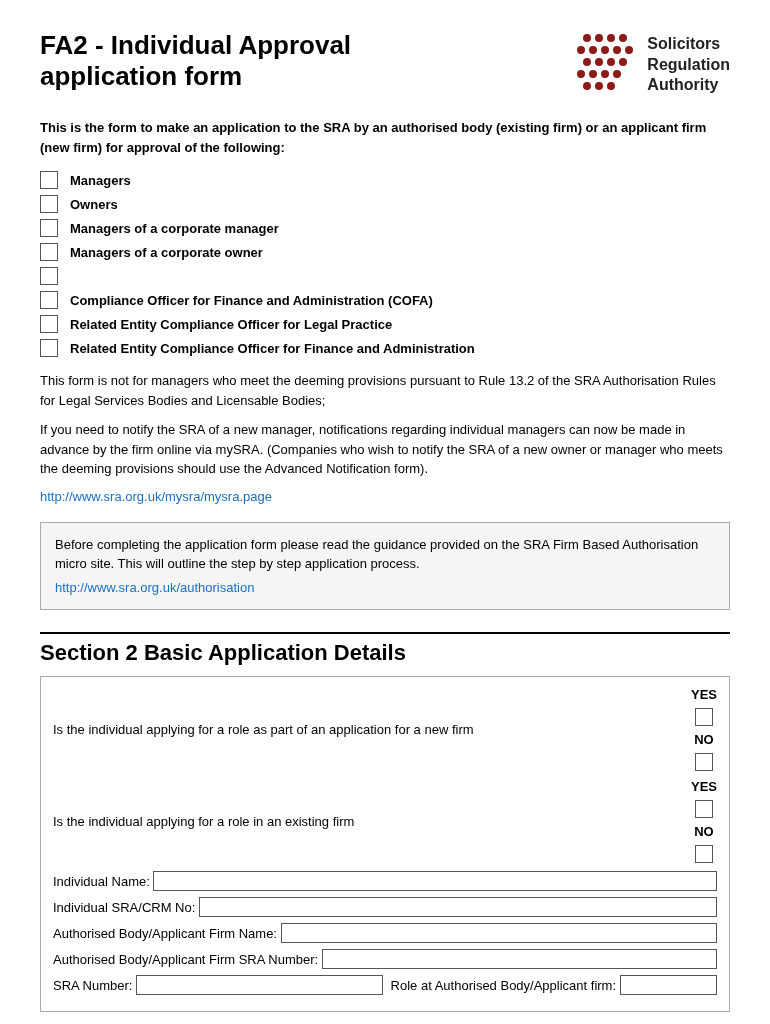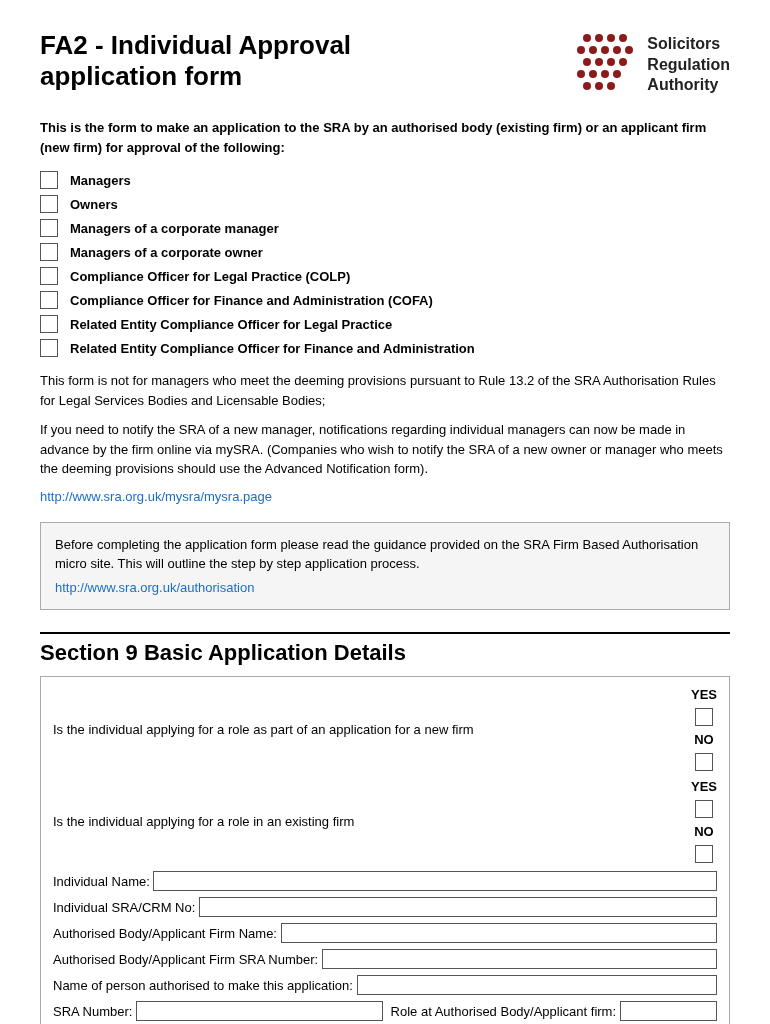--- a/index.html
+++ b/index.html
@@ -256,21 +256,20 @@
     <div class="checkbox-item">
       <div class="checkbox-box"></div>
       <span class="checkbox-label">Managers of a corporate manager</span>
     </div>
     <div class="checkbox-item">
       <div class="checkbox-box"></div>
       <span class="checkbox-label">Managers of a corporate owner</span>
     </div>
     <div class="checkbox-item">
       <div class="checkbox-box"></div>
-      <span class="checkbox-label">Compliance Officer for Legal Practice (COLP)</span>
     </div>
     <div class="checkbox-item">
       <div class="checkbox-box"></div>
       <span class="checkbox-label">Compliance Officer for Finance and Administration (COFA)</span>
     </div>
     <div class="checkbox-item">
       <div class="checkbox-box"></div>
       <span class="checkbox-label">Related Entity Compliance Officer for Legal Practice</span>
     </div>
     <div class="checkbox-item">
@@ -282,21 +281,21 @@
 <div class="body-text">This form is not for managers who meet the deeming provisions pursuant to Rule 13.2 of the SRA Authorisation Rules for Legal Services Bodies and Licensable Bodies;</div>
 <div class="body-text">If you need to notify the SRA of a new manager, notifications regarding individual managers can now be made in advance by the firm online via mySRA.  (Companies who wish to notify the SRA of a new owner or manager who meets the deeming provisions should use the Advanced Notification form).</div>
 <a class="link-text" href="#">http://www.sra.org.uk/mysra/mysra.page</a>
 
 <div class="guidance-box">
   <div>Before completing the application form please read the guidance provided on the SRA Firm Based Authorisation micro site. This will outline the step by step application process.</div>
   <a class="link-text" href="#">http://www.sra.org.uk/authorisation</a>
 </div>
 
 <hr class="divider">
-<div class="section-heading">Section 9  Basic Application Details</div>
+<div class="section-heading">Section 2  Basic Application Details</div>
 
 <div class="form-box">
 
   <div class="form-row">
     <span class="form-row-label">Is the individual applying for a role as part of an application for a new firm</span>
     <span class="form-row-spacer"></span>
     <div class="yes-no-group">
       <span class="yes-no-label">YES</span>
       <div class="yn-box"></div>
       <span class="yes-no-label">NO</span>
@@ -324,24 +323,20 @@
     <div class="text-input"></div>
   </div>
   <div class="input-row">
     <span class="input-label">Authorised Body/Applicant Firm Name:&nbsp;</span>
     <div class="text-input"></div>
   </div>
   <div class="input-row">
     <span class="input-label">Authorised Body/Applicant Firm SRA Number:&nbsp;</span>
     <div class="text-input"></div>
   </div>
-  <div class="input-row">
-    <span class="input-label">Name of person authorised to make this application:&nbsp;</span>
-    <div class="text-input"></div>
-  </div>
 
   <div class="input-row-half">
     <div class="input-half">
       <span class="input-label">SRA Number:&nbsp;</span>
       <div class="text-input-half"></div>
     </div>
     <div class="input-half">
       <span class="input-label">&nbsp;Role at Authorised Body/Applicant firm:&nbsp;</span>
       <div class="text-input-half"></div>
     </div>

